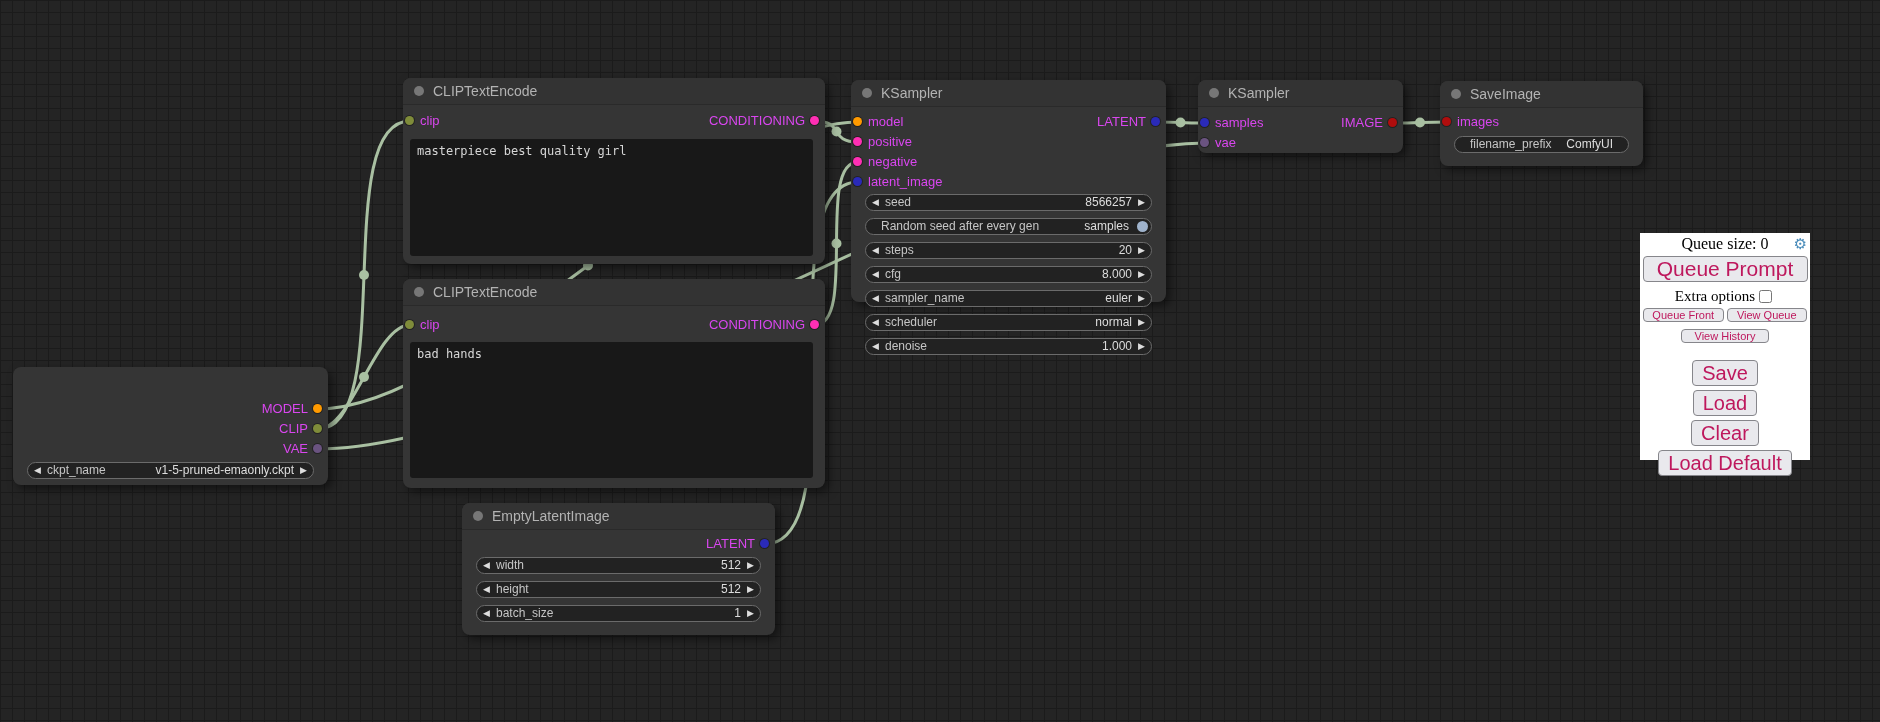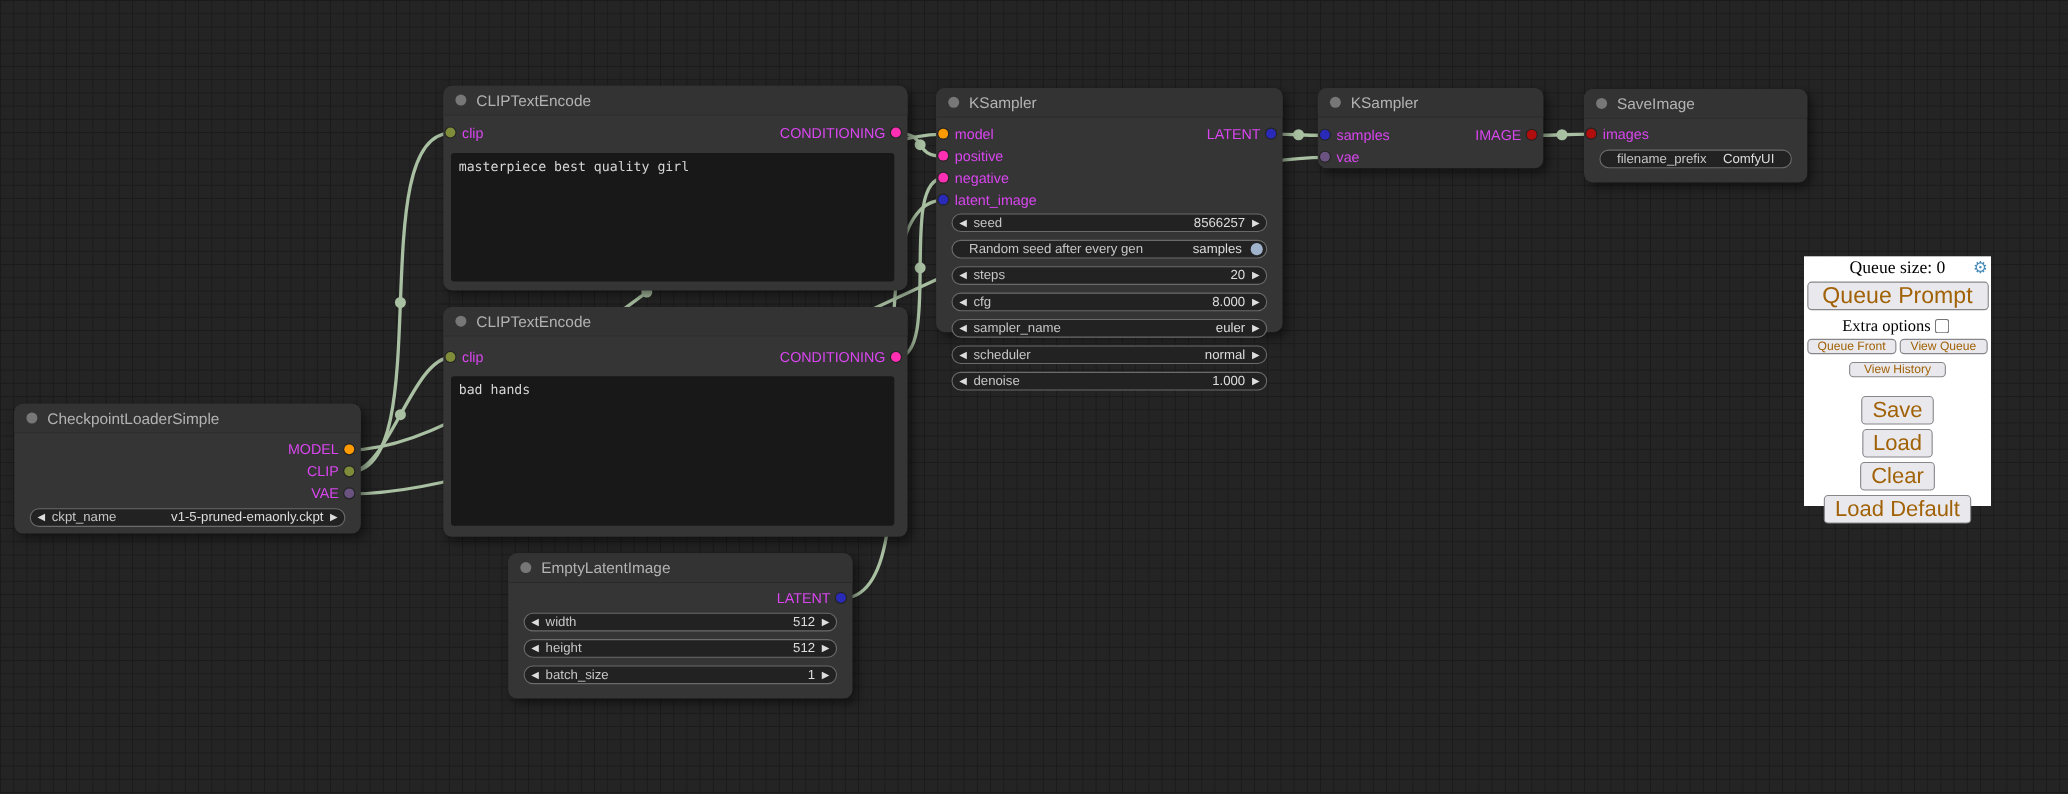--- a/index.html
+++ b/index.html
@@ -37,21 +37,21 @@
   .w-arr.l{left:6px;}
   .w-arr.r{right:6px;}
   .w-tdot{position:absolute;right:3px;top:2px;width:11px;height:11px;border-radius:50%;background:#9fb3cc;}
   textarea.ntext{position:absolute;background:#181818;border:none;border-radius:3px;color:#d6d6d6;
         font:12px "DejaVu Sans Mono",monospace;padding:5px 7px;resize:none;box-sizing:border-box;outline:none;overflow:hidden;}
   
   #queue-panel{position:absolute;left:1640px;top:233px;width:170px;height:227px;background:#ffffff;
         z-index:2;text-align:center;box-sizing:border-box;padding:1px 2px;
         font-family:"Liberation Serif",serif;color:#000;}
   #queue-panel button{font-family:"Liberation Sans",sans-serif;background:#e9e9ed;
-        border:1px solid #86868b;border-radius:4px;color:#a16207;cursor:pointer;}
+        border:1px solid #86868b;border-radius:4px;color:#be185d;cursor:pointer;}
   .q-size{position:relative;height:18px;line-height:18px;font-size:16px;margin-top:1px;}
   .gear{position:absolute;right:1px;top:1px;color:#4a8cba;font-size:15px;line-height:16px;cursor:pointer;}
   .q-prompt{display:block;width:165px;margin:3px auto 5px;font-size:21px;height:26px;padding:0;}
   .q-extra{height:16px;line-height:16px;font-size:15px;margin-bottom:5px;}
   .q-extra input{vertical-align:-2px;margin-left:4px;}
   .q-row2{display:flex;gap:3px;margin:0 1px 4px;}
   .q-row2 button{flex:1;font-size:11px;height:14px;padding:0;border-radius:3px;}
   .q-hist{font-size:11px;height:14px;width:88px;padding:0;border-radius:3px;margin-bottom:13px;}
   .q-big{display:block;margin:4px auto;font-size:20px;height:26px;padding:0 9px;}
 </style>
@@ -74,21 +74,20 @@
       <circle cx="836.5" cy="243.4999237060547" r="5" fill="#a9c0a2"></circle>
       <path d="M 765 544 C 858.4388168803523 544, 764.5611831196477 182, 858 182" fill="none" stroke="#a9c0a2" stroke-width="3"></path>
       <circle cx="811.5" cy="362.9999694824219" r="5" fill="#a9c0a2"></circle>
       <path d="M 1156 122 C 1186 122, 1175 123, 1205 123" fill="none" stroke="#a9c0a2" stroke-width="3"></path>
       <circle cx="1180.5" cy="122.5" r="5" fill="#a9c0a2"></circle>
       <path d="M 1393 123 C 1423 123, 1417 122, 1447 122" fill="none" stroke="#a9c0a2" stroke-width="3"></path>
       <circle cx="1420" cy="122.5" r="5" fill="#a9c0a2"></circle>
     </svg>
   <div id="nodes">
       <div class="node" style="left: 13px; top: 367px; width: 315px; height: 118px;">
-        <div class="ntitle"><span class="tdot"></span><span class="ttext">CheckpointLoaderSimple</span></div>
         <div class="slot out" style="top: 33px; width: 100%;"><span class="slbl">MODEL</span><span class="pdot" style="background: rgb(255, 154, 0);"></span></div>
         <div class="slot out" style="top: 53px; width: 100%;"><span class="slbl">CLIP</span><span class="pdot" style="background: rgb(127, 140, 58);"></span></div>
         <div class="slot out" style="top: 73px; width: 100%;"><span class="slbl">VAE</span><span class="pdot" style="background: rgb(106, 83, 128);"></span></div>
         <div class="widget" style="top: 95px; width: 287px;">
           <span class="w-arr l">◀</span>
           <span class="w-arr r">▶</span>
           <span class="w-lbl">ckpt_name</span>
           <span class="w-val">v1-5-pruned-emaonly.ckpt</span>
         </div>
       </div>

